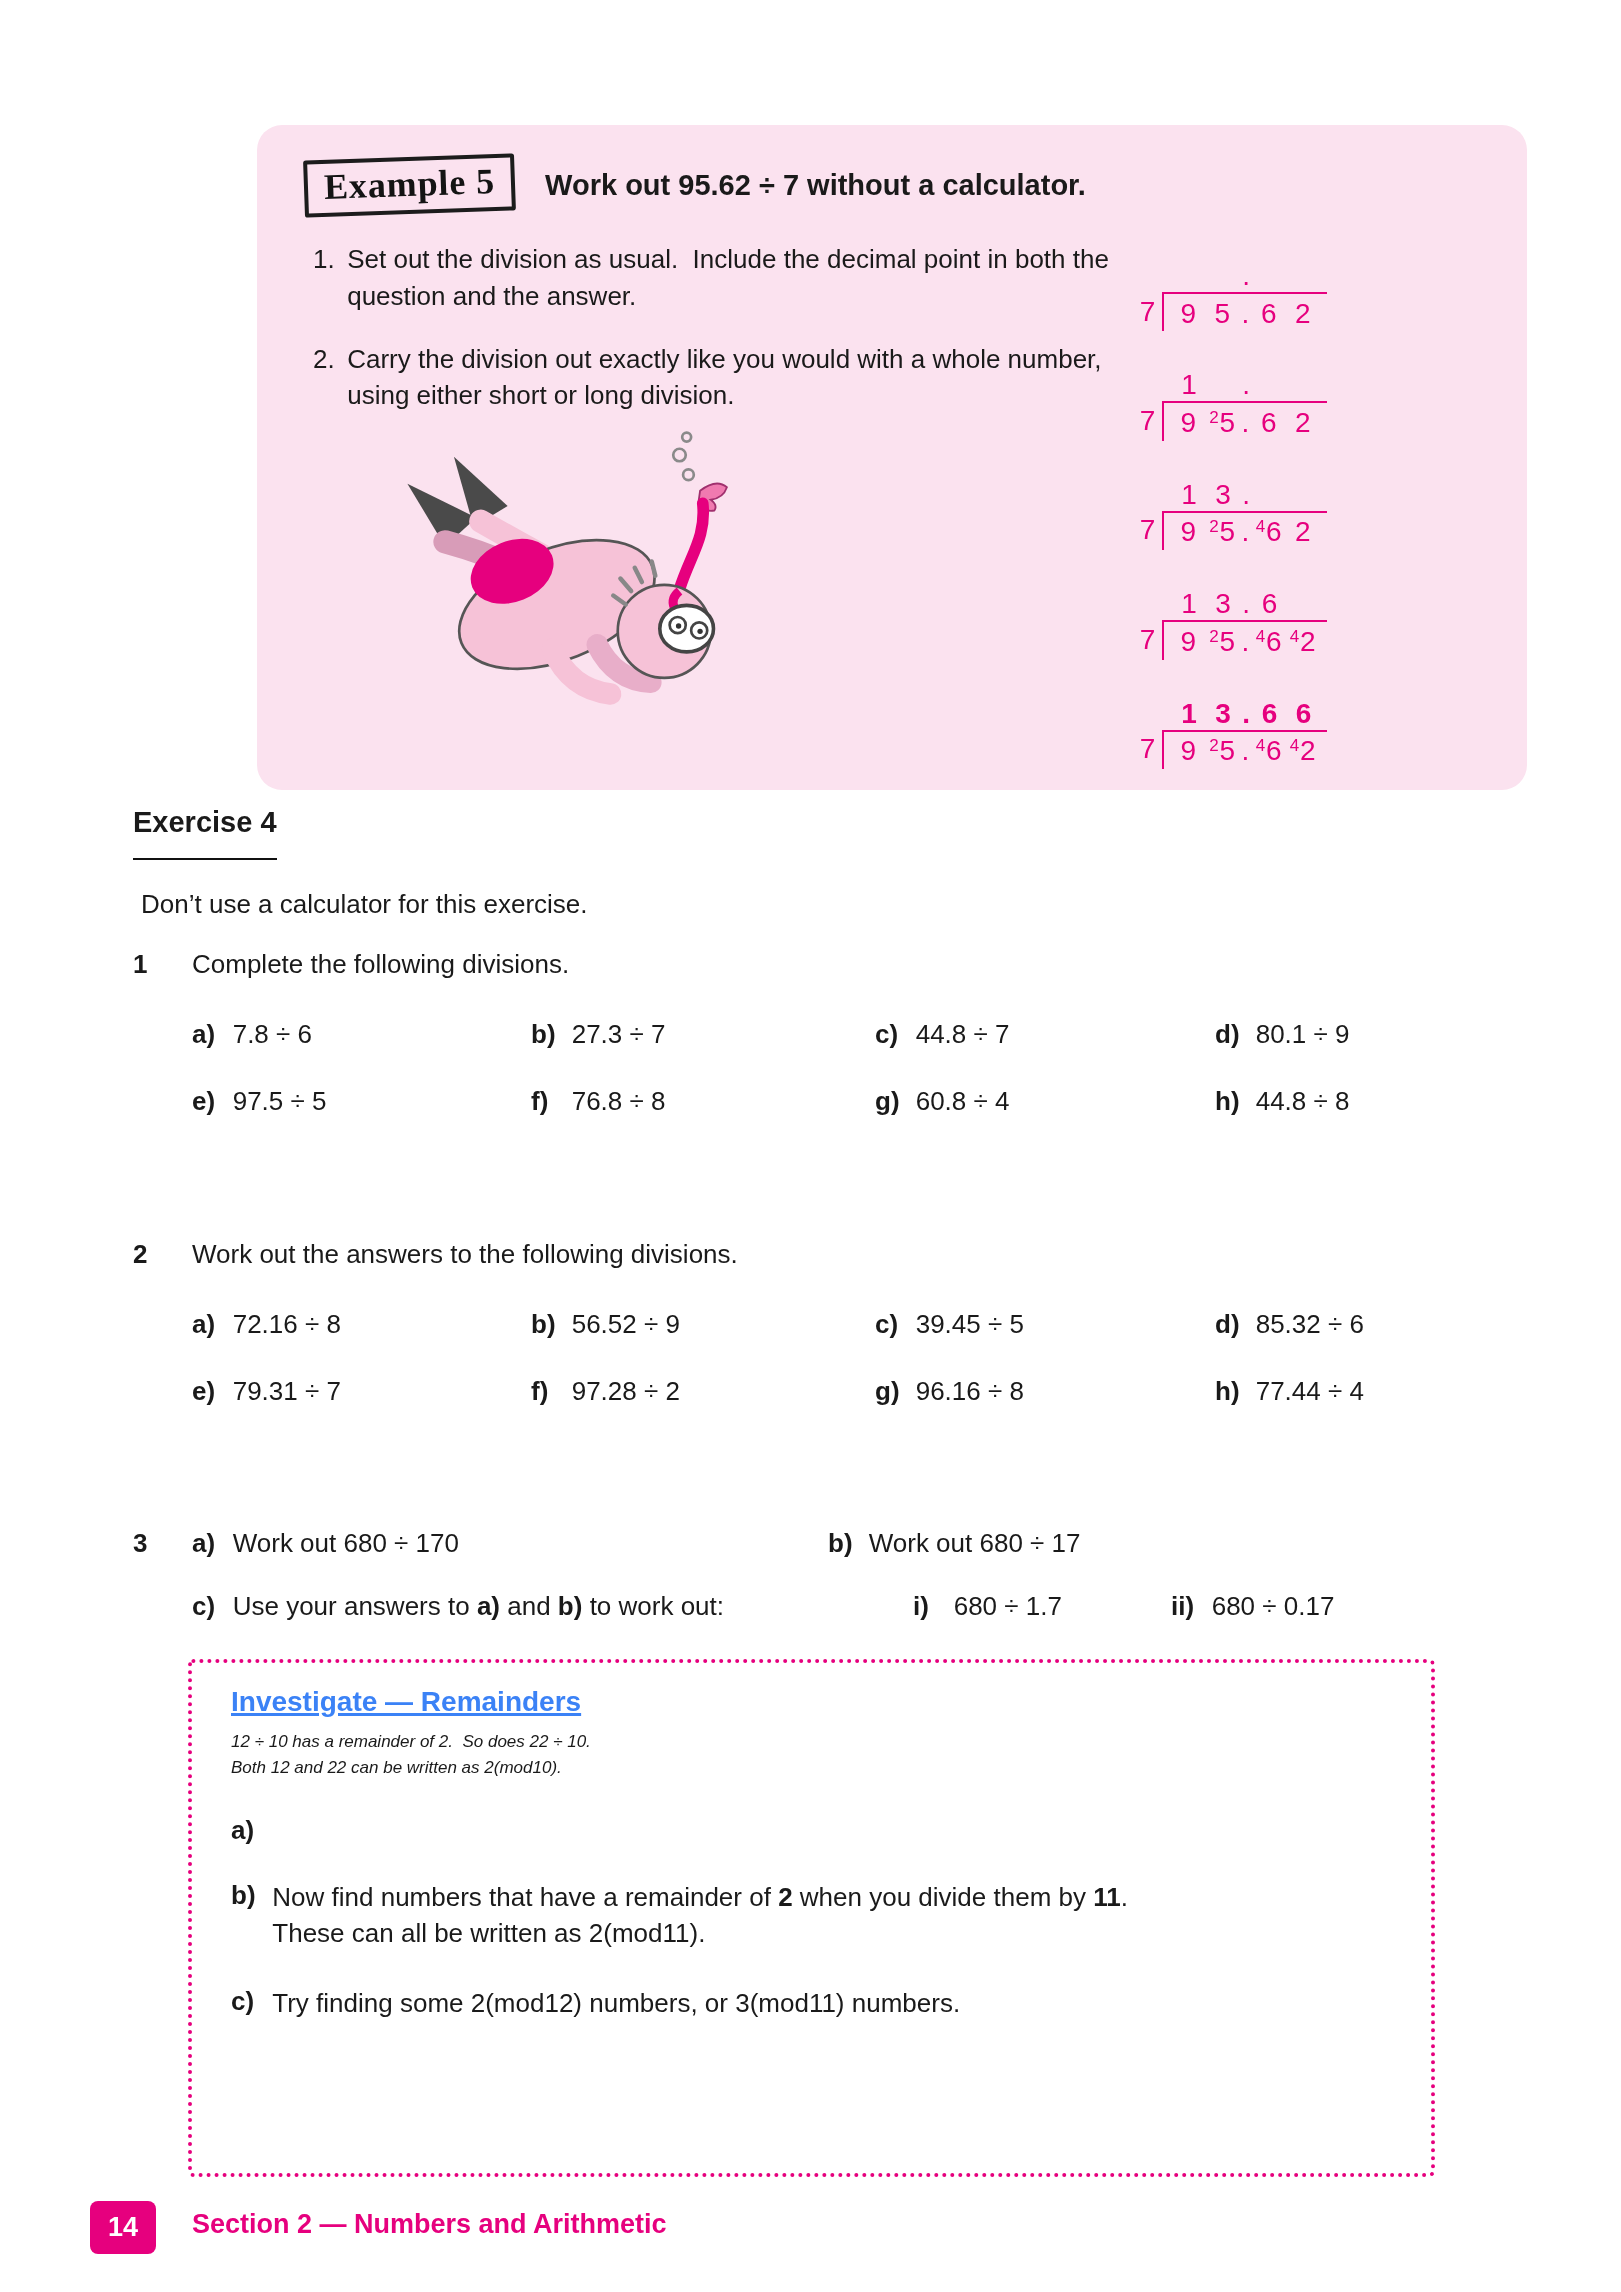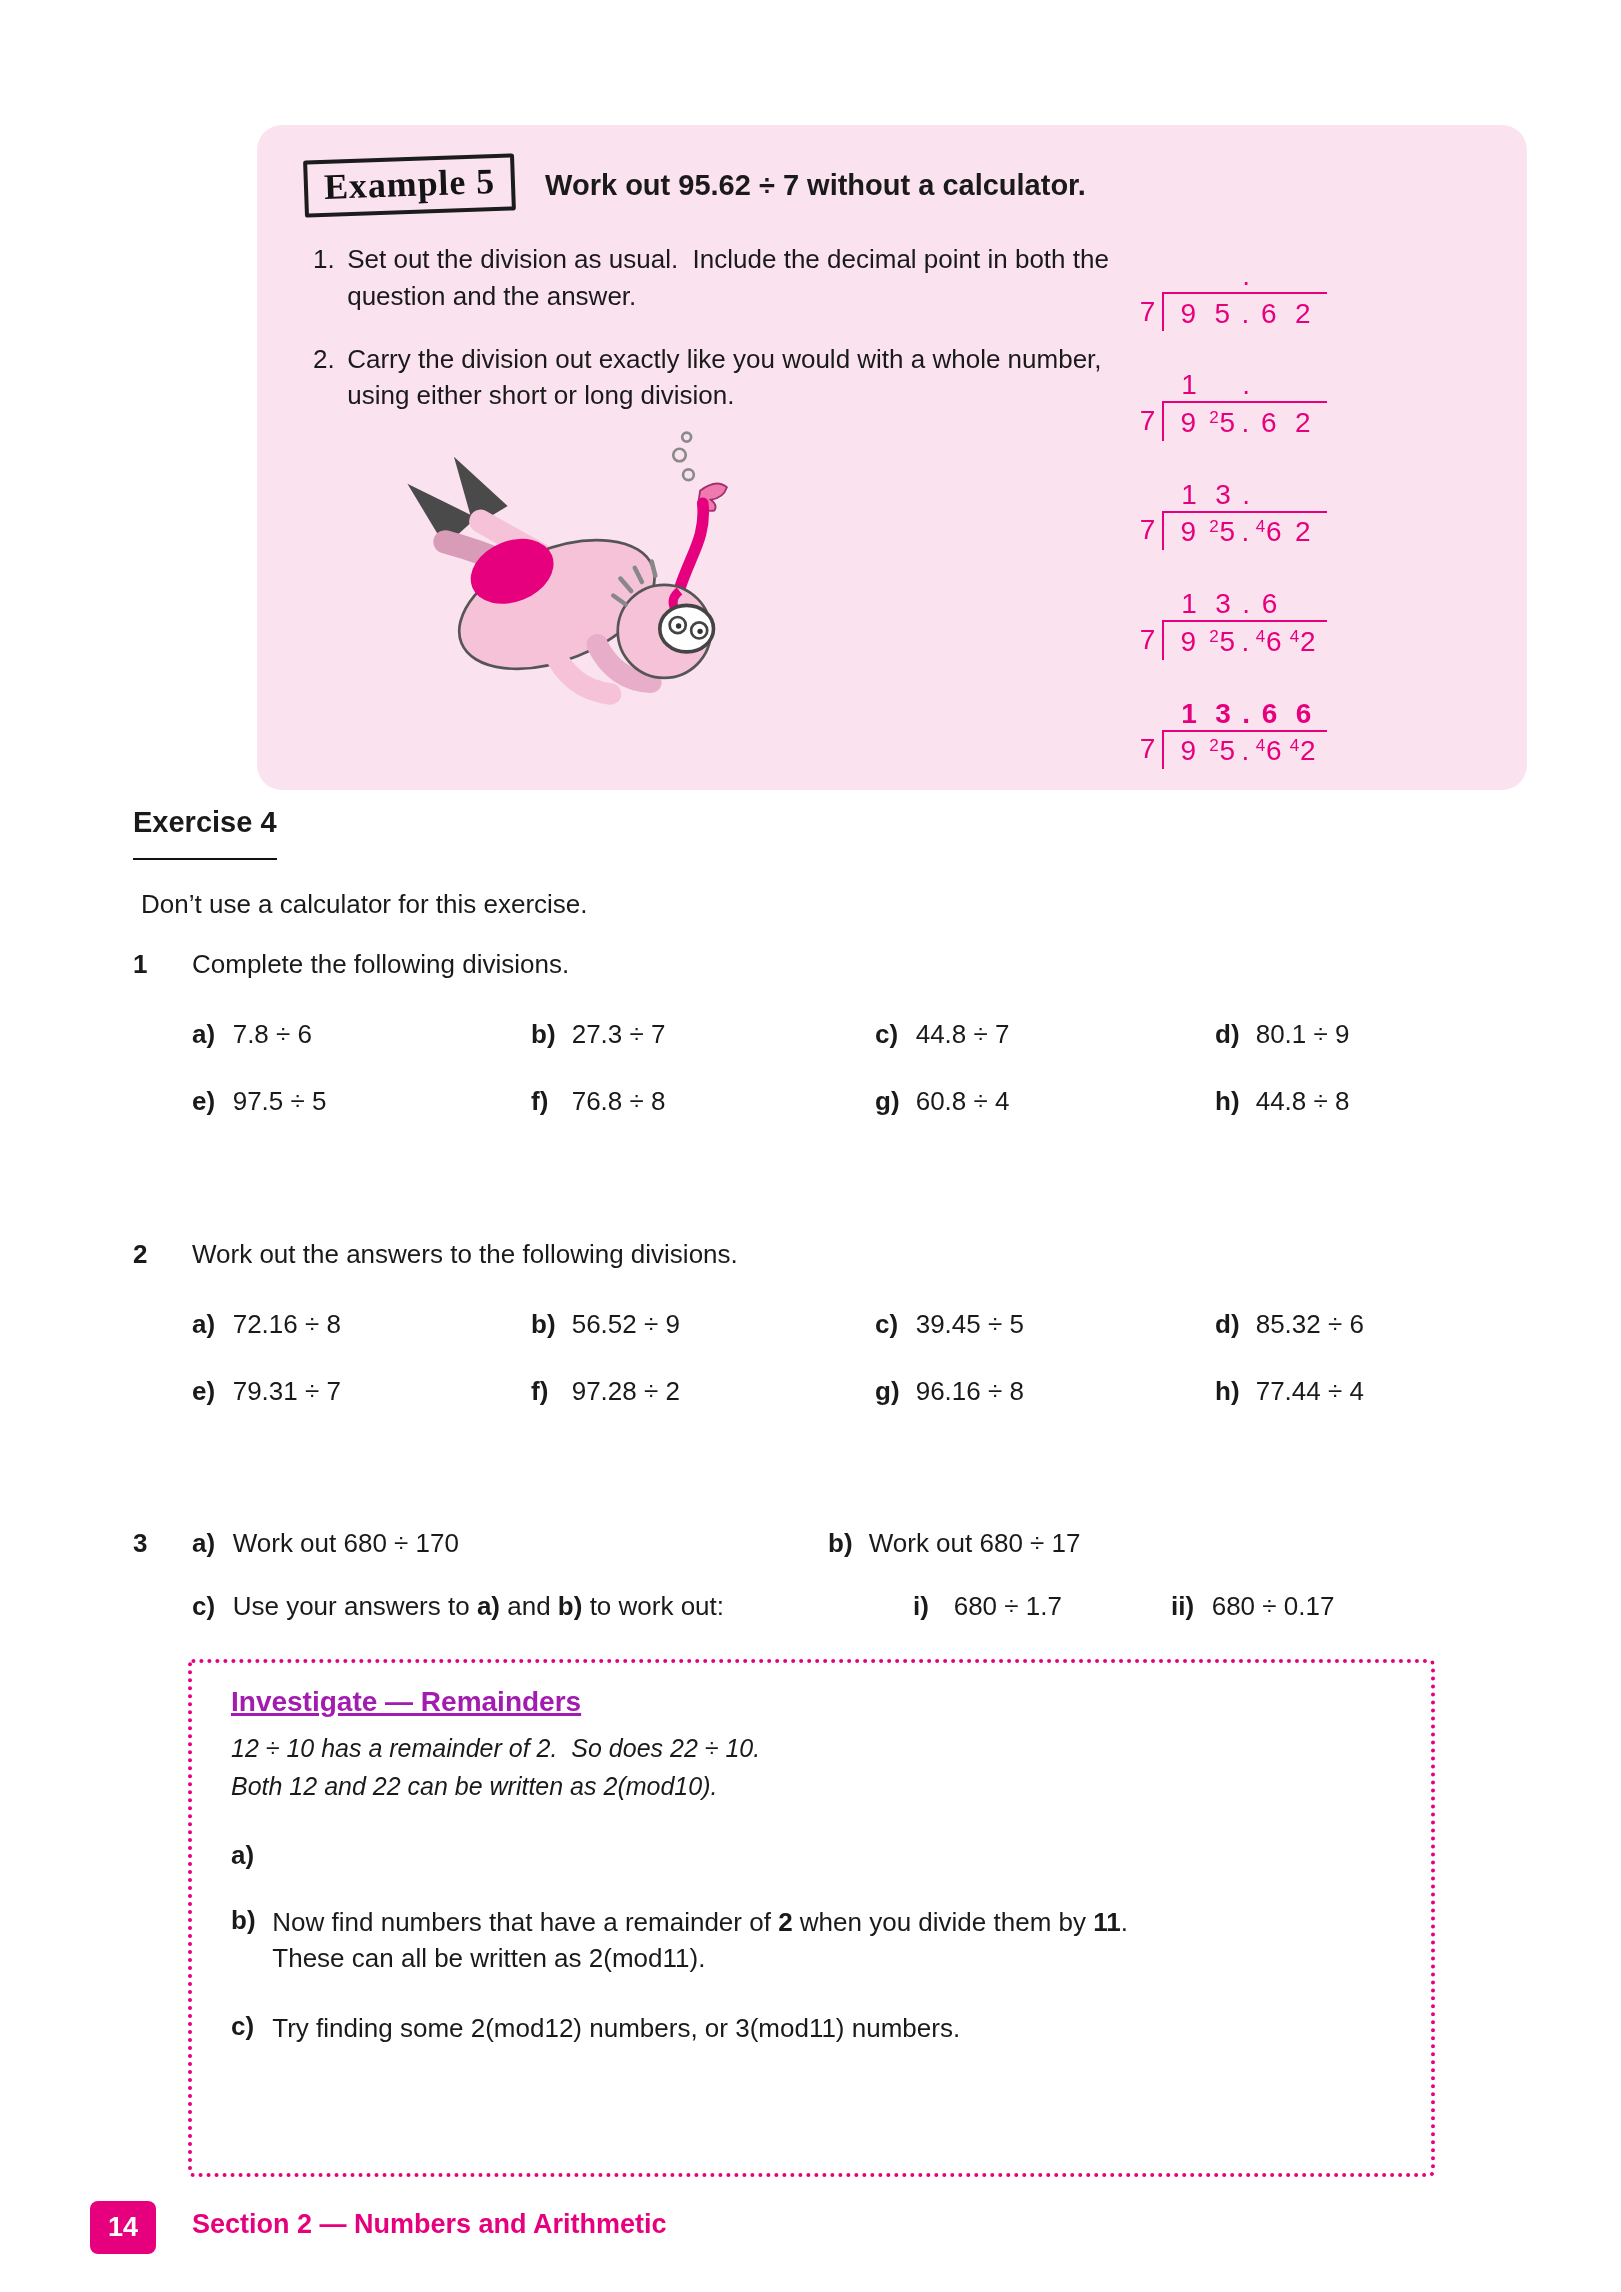--- a/index.html
+++ b/index.html
@@ -48,23 +48,23 @@
   .q3row{display:flex;}
   .q3row.r2{margin-top:32px;}
   .sp66{flex:0 0 59px;}
   .w710{width:636px;flex:0 0 636px;}
   .w805{width:721px;flex:0 0 721px;}
   .w288{width:258px;flex:0 0 258px;}
 
   
   .invest{position:absolute;left:188px;top:1659px;width:1247px;height:518px;box-sizing:border-box;
           border:4.5px dotted #e6007e;border-radius:5.4px;padding:23px 27px 18px 39px;}
-  .inv-heading{color:#a21caf;font-weight:bold;font-size:28px;text-decoration:underline;
+  .inv-heading{color:#3b82f6;font-weight:bold;font-size:28px;text-decoration:underline;
                text-decoration-thickness:2.7px;margin:0 0 10.7px;}
-  .inv-intro{font-style:italic;font-size:25px;line-height:1.55;}
+  .inv-intro{font-style:italic;font-size:17px;line-height:1.55;}
   .inv-item{display:flex;gap:14.3px;font-size:26px;margin-top:34px;}
   .inv-item .plabel{min-width:27px;}
   .inv-line{line-height:1.38;white-space:pre-wrap;}
 
   
   .page-badge{position:absolute;left:90px;top:2201px;background:#e6007e;color:#fff;font-weight:bold;
               font-size:27px;padding:11px 18px;border-radius:8px;}
   .section-label{position:absolute;left:192px;top:2209px;color:#e6007e;font-weight:bold;font-size:27px;}
 </style>
 </head>

